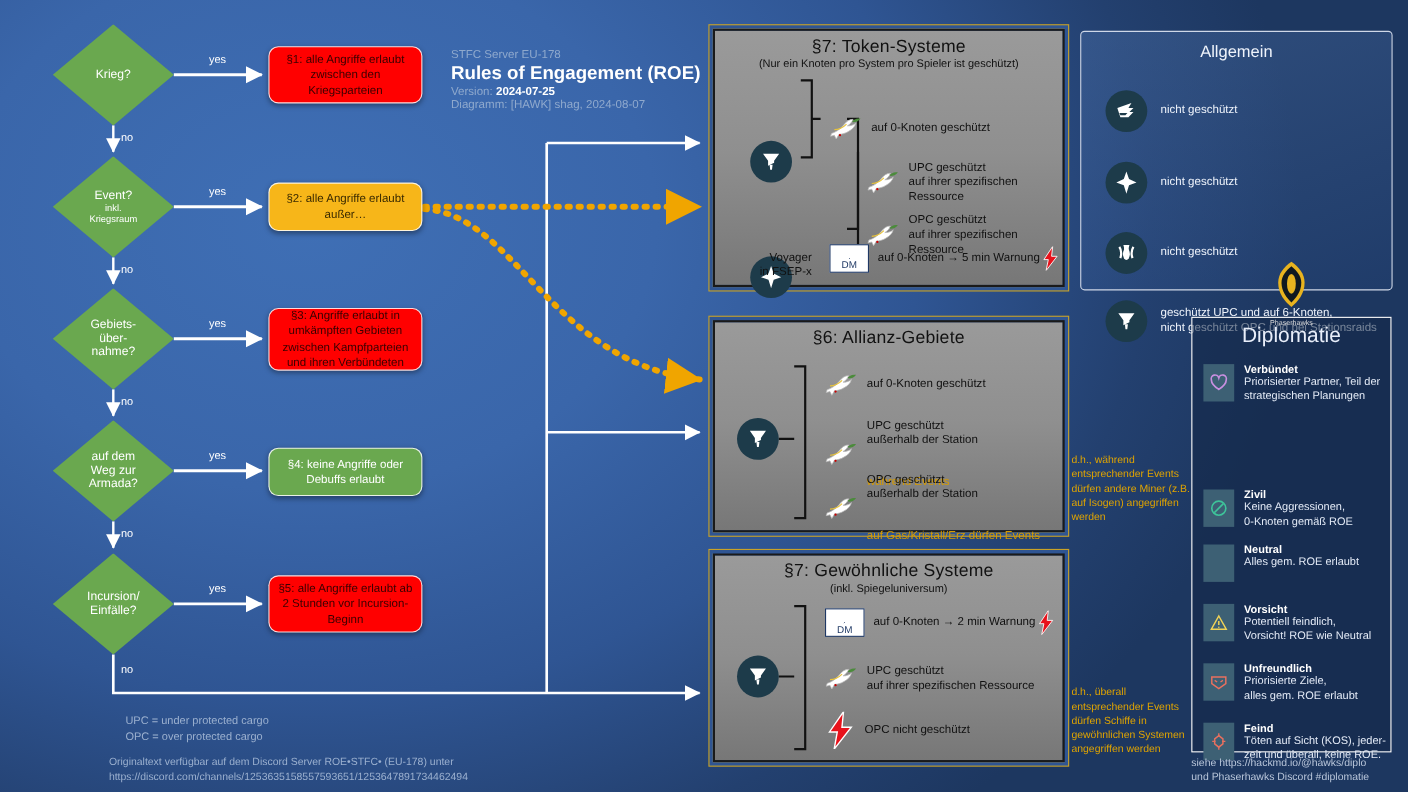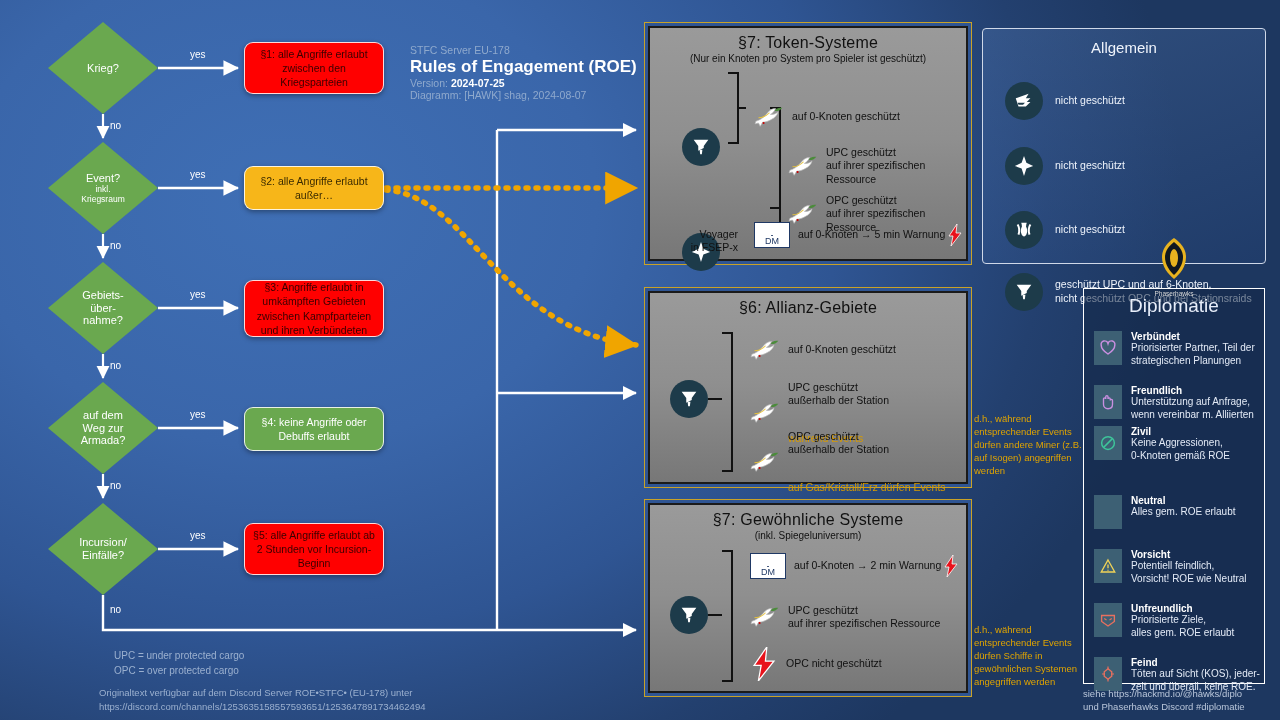--- a/index.html
+++ b/index.html
@@ -391,21 +391,21 @@
 
   <div class="grow" style="left:100px;top:142px">
     <svg width="28" height="34" viewBox="0 0 16 24" style="flex:none">
       <path d="M10 0L1 13h5l-2 11L15 10H9z" fill="#e8121b" stroke="#fff" stroke-width=".9"></path>
     </svg>
     <div class="gtxt">
       <div>OPC nicht geschützt</div>
     </div>
   </div>
 </div>
-<div class="note" style="left:974px;top:623px;white-space:pre-line">d.h., während entsprechender Events dürfen Schiffe in gewöhnlichen Systemen angegriffen werden</div>
+<div class="note" style="left:974px;top:623px;white-space:pre-line">d.h., überall entsprechender Events dürfen Schiffe in gewöhnlichen Systemen angegriffen werden</div>
 
 <div class="allg">
   <h2>Allgemein</h2>
 
   <div class="arow" style="top:53px">
     <div class="badge">
       <svg viewBox="0 0 24 24">
           <path d="M3 9l14-5-3 5h5l-4 4h4l-5 5H6z" fill="#fff"></path>
           <path d="M5 14h8l-2 2H6z" fill="#1d3b4a"></path>
         </svg>
@@ -464,34 +464,22 @@
         <path d="M12 20S3 14 3 8.5A4.5 4.5 0 0 1 12 6a4.5 4.5 0 0 1 9 2.5C21 14 12 20 12 20z" fill="none" stroke="#c98fe0" stroke-width="2"></path>
       </svg>
     </div>
     <div>
       <div class="dname">Verbündet</div>
       <div class="ddesc" style="white-space:pre-line">Priorisierter Partner, Teil der
 strategischen Planungen</div>
     </div>
   </div>
 
-  <div class="drow" style="top:96px">
-    <div class="dsw">
-      <svg viewBox="0 0 24 24">
-        <path d="M6 13V8a1.5 1.5 0 0 1 3 0V5a1.5 1.5 0 0 1 3 0v3a1.5 1.5 0 0 1 3 0v2a1.5 1.5 0 0 1 3 0v5c0 3-2 6-6 6s-6-3-6-6z" fill="none" stroke="#c98fe0" stroke-width="1.8"></path>
-      </svg>
-    </div>
-    <div>
-      <div class="dname">Freundlich</div>
-      <div class="ddesc" style="white-space:pre-line">Unterstützung auf Anfrage,
-wenn vereinbar m. Alliierten</div>
-    </div>
-  </div>
-
-  <div class="drow" style="top:137px">
+
+  <div class="drow" style="top:156px">
     <div class="dsw">
       <svg viewBox="0 0 24 24">
         <circle cx="12" cy="12" r="8.5" fill="none" stroke="#3ec49a" stroke-width="2"></circle>
         <path d="M6.5 17.5L17.5 6.5" stroke="#3ec49a" stroke-width="2"></path>
       </svg>
     </div>
     <div>
       <div class="dname">Zivil</div>
       <div class="ddesc" style="white-space:pre-line">Keine Aggressionen,
 0-Knoten gemäß ROE</div>

